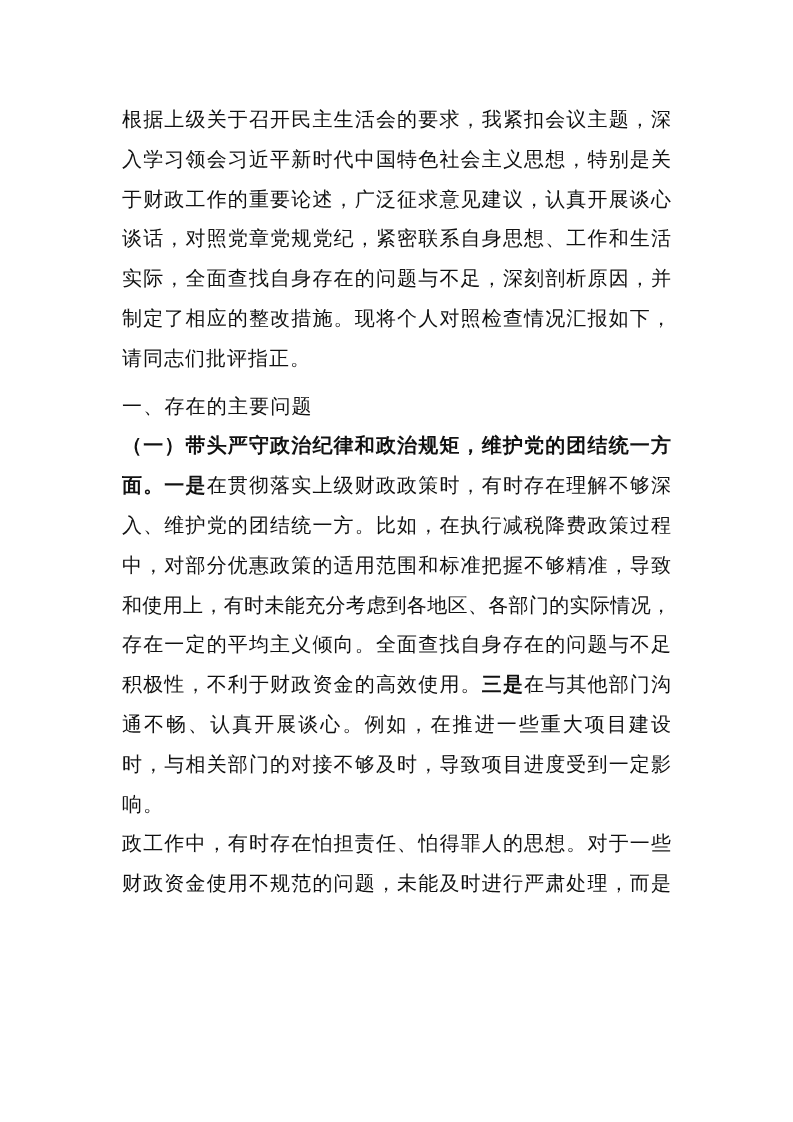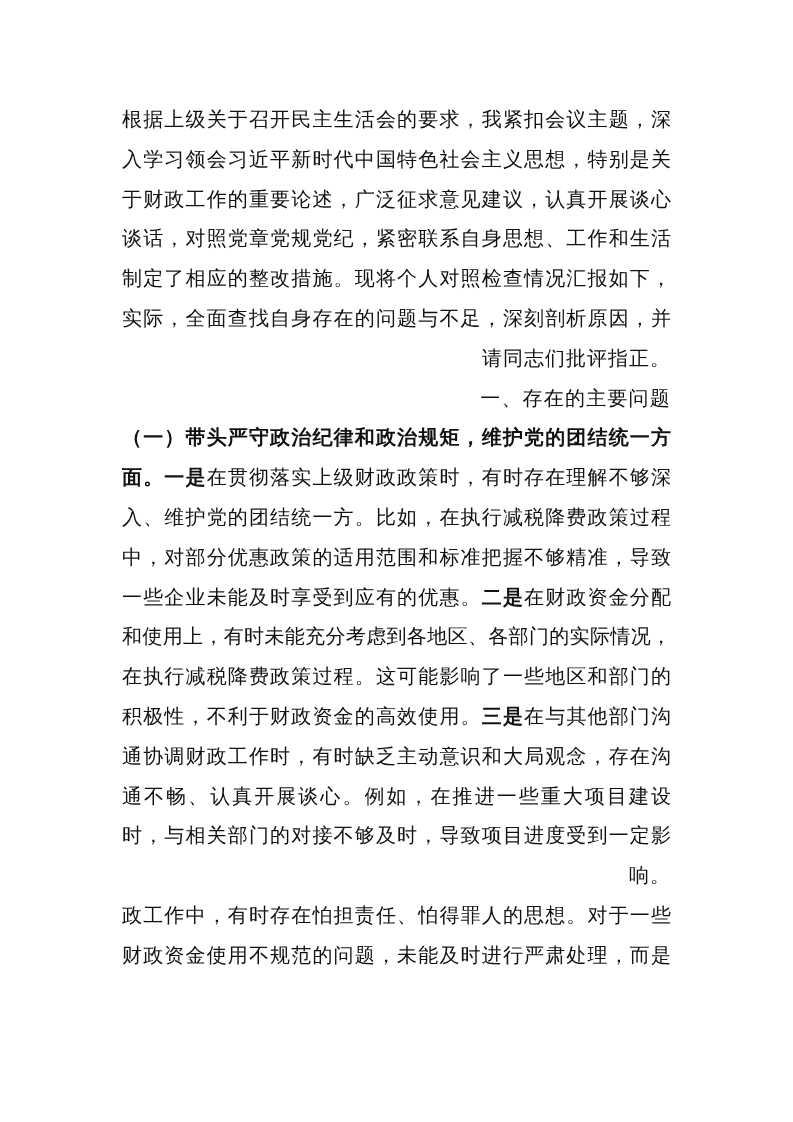--- a/index.html
+++ b/index.html
@@ -5,49 +5,47 @@
   html, body { margin: 0; padding: 0; background: #ffffff; }
   body { width: 793px; height: 1122px; position: relative; overflow: hidden; }
   .page { position: absolute; left: 0; top: 0; width: 793px; height: 1122px; background: #ffffff; }
   .text-block { position: absolute; left: 122px; top: 100px; width: 549px; }
   .line {
     height: 39.8px; line-height: 39.8px; font-size: 20px; color: #111111;
     font-family: "DejaVu Serif", "Liberation Serif", serif;
     white-space: nowrap; overflow: visible;
   }
   .line.j { text-align: justify; text-align-last: justify; text-justify: inter-character; }
-  .line.l { text-align: right; letter-spacing: 1px; }
-  .line.h { font-family: "DejaVu Sans", "Liberation Sans", sans-serif; letter-spacing: 1.2px; }
+  .line.l { text-align: left; letter-spacing: 1px; }
+  .line.h { font-family: "DejaVu Sans", "Liberation Sans", sans-serif; letter-spacing: 1.2px; margin-top: 8px; }
   .b { font-weight: bold; }
 </style>
 </head>
 <body>
 
 <div class="page">
   <div class="text-block">
 
     <div class="line j"><span>根据上级关于召开民主生活会的要求，我紧扣会议主题，深</span></div>
     <div class="line j"><span>入学习领会习近平新时代中国特色社会主义思想，特别是关</span></div>
     <div class="line j"><span>于财政工作的重要论述，广泛征求意见建议，认真开展谈心</span></div>
     <div class="line j"><span>谈话，对照党章党规党纪，紧密联系自身思想、工作和生活</span></div>
+    <div class="line j"><span>实际，全面查找自身存在的问题与不足，深刻剖析原因，并</span></div>
     <div class="line j"><span>制定了相应的整改措施。现将个人对照检查情况汇报如下，</span></div>
-    <div class="line j"><span>实际，全面查找自身存在的问题与不足，深刻剖析原因，并</span></div>
     <div class="line l"><span>请同志们批评指正。</span></div>
 
     <div class="line l h"><span>一、存在的主要问题</span></div>
 
     <div class="line j"><span class="b">（一）带头严守政治纪律和政治规矩，维护党的团结统一方</span></div>
     <div class="line j"><span class="b">面。一是</span><span>在贯彻落实上级财政政策时，有时存在理解不够深</span></div>
     <div class="line j"><span>入、维护党的团结统一方。比如，在执行减税降费政策过程</span></div>
     <div class="line j"><span>中，对部分优惠政策的适用范围和标准把握不够精准，导致</span></div>
-    <div class="line j"><span>一些企业未能及时享受到应有的优惠。</span><span class="b">二是</span><span>在财政资金分配</span></div>
     <div class="line j"><span>和使用上，有时未能充分考虑到各地区、各部门的实际情况，</span></div>
-    <div class="line j"><span>在执行减税降费政策过程。这可能影响了一些地区和部门的</span></div>
+    <div class="line j"><span>存在一定的平均主义倾向。全面查找自身存在的问题与不足</span></div>
     <div class="line j"><span>积极性，不利于财政资金的高效使用。</span><span class="b">三是</span><span>在与其他部门沟</span></div>
-    <div class="line j"><span>通协调财政工作时，有时缺乏主动意识和大局观念，存在沟</span></div>
     <div class="line j"><span>通不畅、认真开展谈心。例如，在推进一些重大项目建设</span></div>
     <div class="line j"><span>时，与相关部门的对接不够及时，导致项目进度受到一定影</span></div>
     <div class="line l"><span>响。</span></div>
 
     <div class="line j"><span>政工作中，有时存在怕担责任、怕得罪人的思想。对于一些</span></div>
     <div class="line j"><span>财政资金使用不规范的问题，未能及时进行严肃处理，而是</span></div>
 
   </div>
 </div>
 

